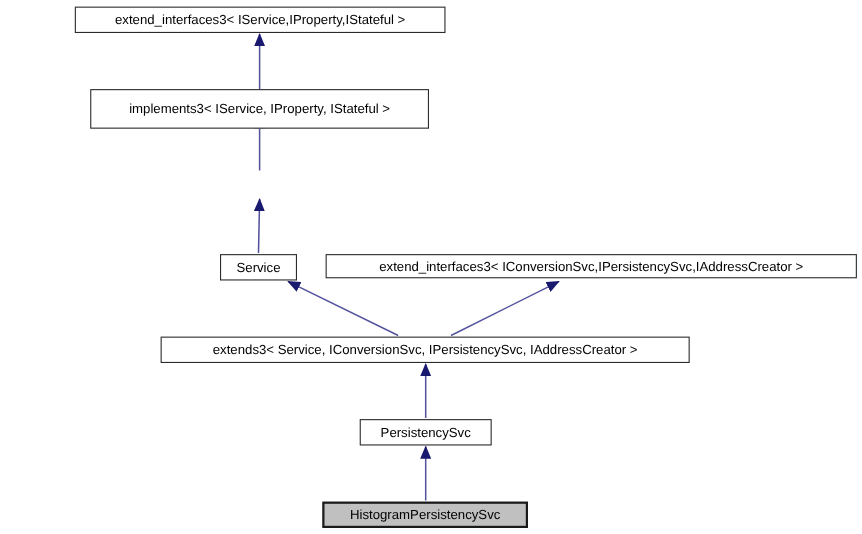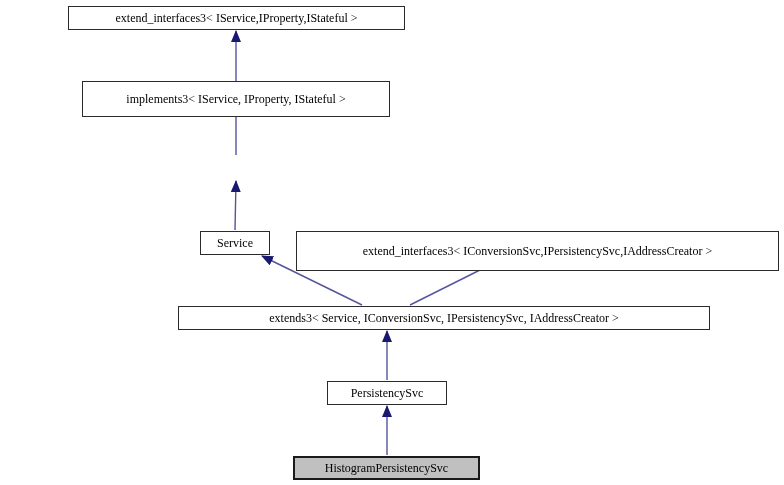--- a/index.html
+++ b/index.html
@@ -12,21 +12,21 @@
     --text: #000000;
     --bg: #ffffff;
   }
   * { box-sizing: border-box; }
   html, body { margin: 0; padding: 0; background: var(--bg); }
   .canvas {
     position: relative;
     width: 784px;
     height: 485px;
     background: var(--bg);
-    font-family: Liberation Serif, serif;
+    font-family: Liberation Sans, sans-serif;
     overflow: hidden;
   }
   .edges {
     position: absolute;
     left: 0; top: 0;
     width: 784px; height: 485px;
     pointer-events: none;
   }
   .edges line { stroke: var(--edge); stroke-width: 1.4; }
   .node {
@@ -68,21 +68,21 @@
     <line x1="387" y1="455" x2="387" y2="406" marker-end="url(#arrow)"></line>
   </svg>
 
   <div class="node" style="left:68px; top:6px; width:337px; height:24px;">extend_interfaces3&lt; IService,IProperty,IStateful &gt;</div>
 
   <div class="node" style="left:82px; top:81px; width:308px; height:36px;">implements3&lt; IService, IProperty, IStateful &gt;</div>
 
 
   <div class="node" style="left:200px; top:231px; width:70px; height:24px;">Service</div>
 
-  <div class="node" style="left:296px; top:231px; width:483px; height:40px;">extend_interfaces3&lt; IConversionSvc,IPersistencySvc,IAddressCreator &gt;</div>
+  <div class="node" style="left:296px; top:231px; width:483px; height:22px;">extend_interfaces3&lt; IConversionSvc,IPersistencySvc,IAddressCreator &gt;</div>
 
-  <div class="node" style="left:146px; top:306px; width:532px; height:24px;margin-left:32px;">extends3&lt; Service, IConversionSvc, IPersistencySvc, IAddressCreator &gt;</div>
+  <div class="node" style="left:146px; top:306px; width:481px; height:24px;">extends3&lt; Service, IConversionSvc, IPersistencySvc, IAddressCreator &gt;</div>
 
   <div class="node selected" style="left:293px; top:456px; width:187px; height:24px;">HistogramPersistencySvc</div>
 
   <div class="node" style="left:327px; top:381px; width:120px; height:24px;">PersistencySvc</div>
 
 </div>
 
 </body></html>

